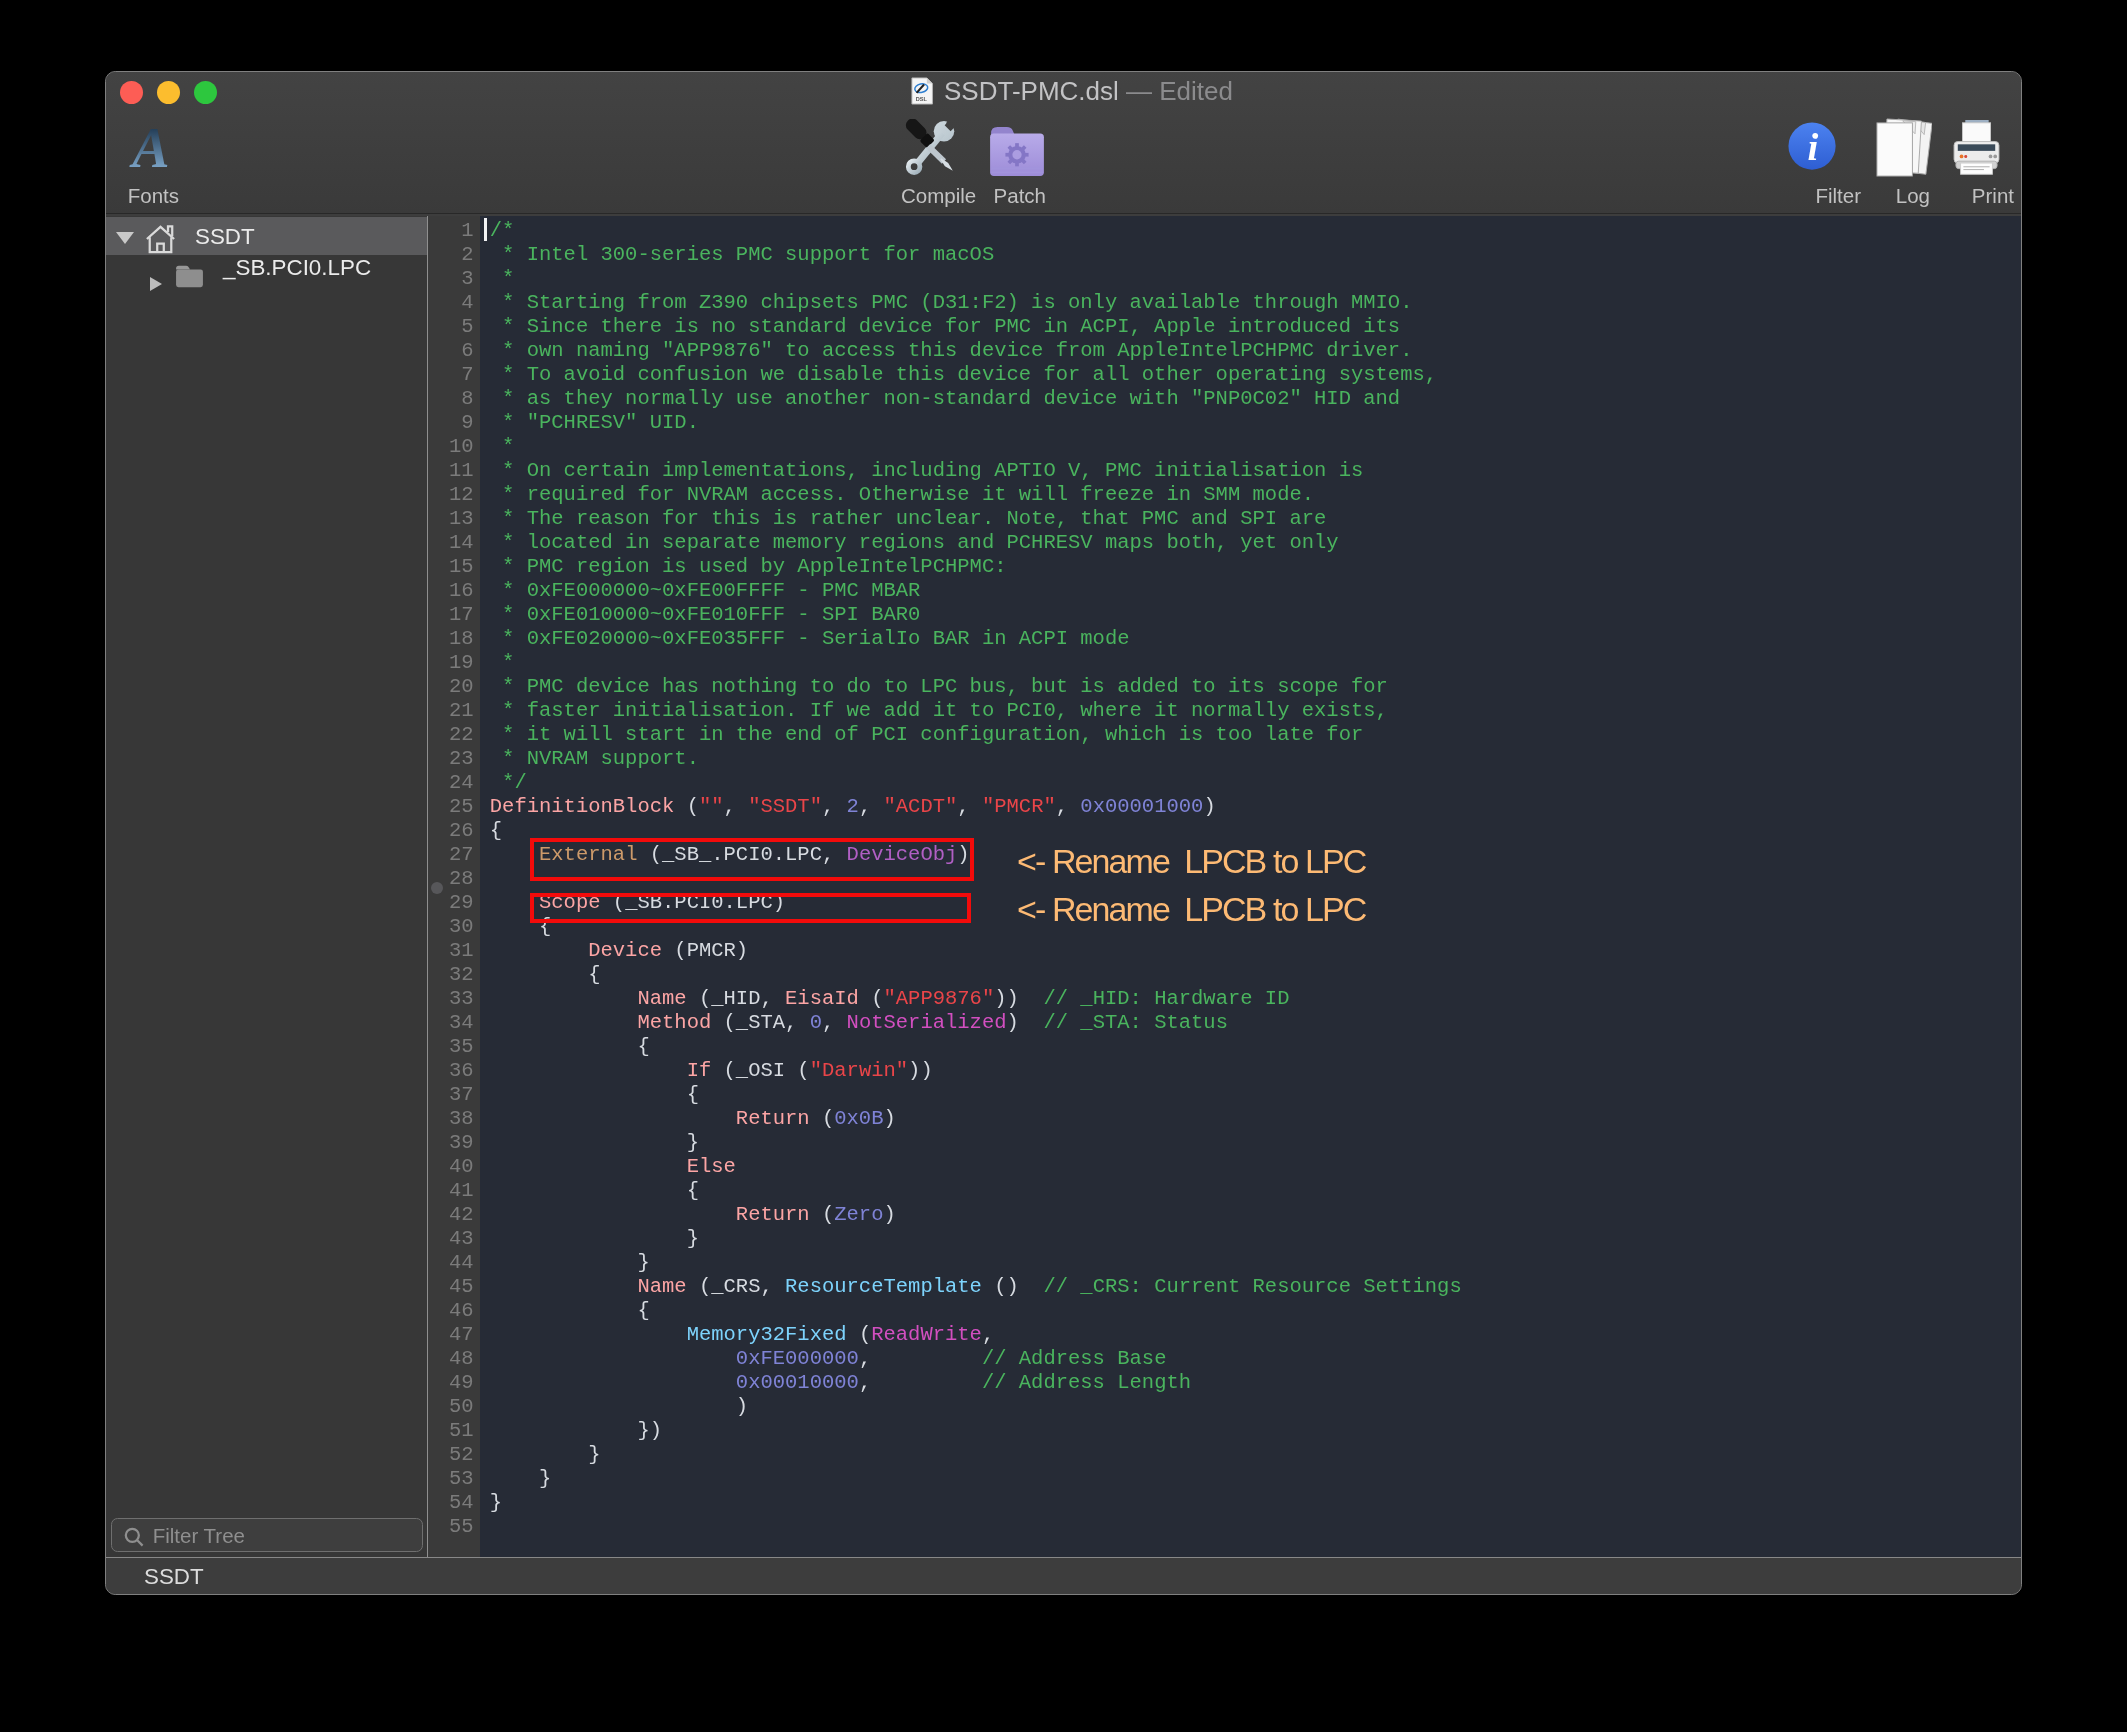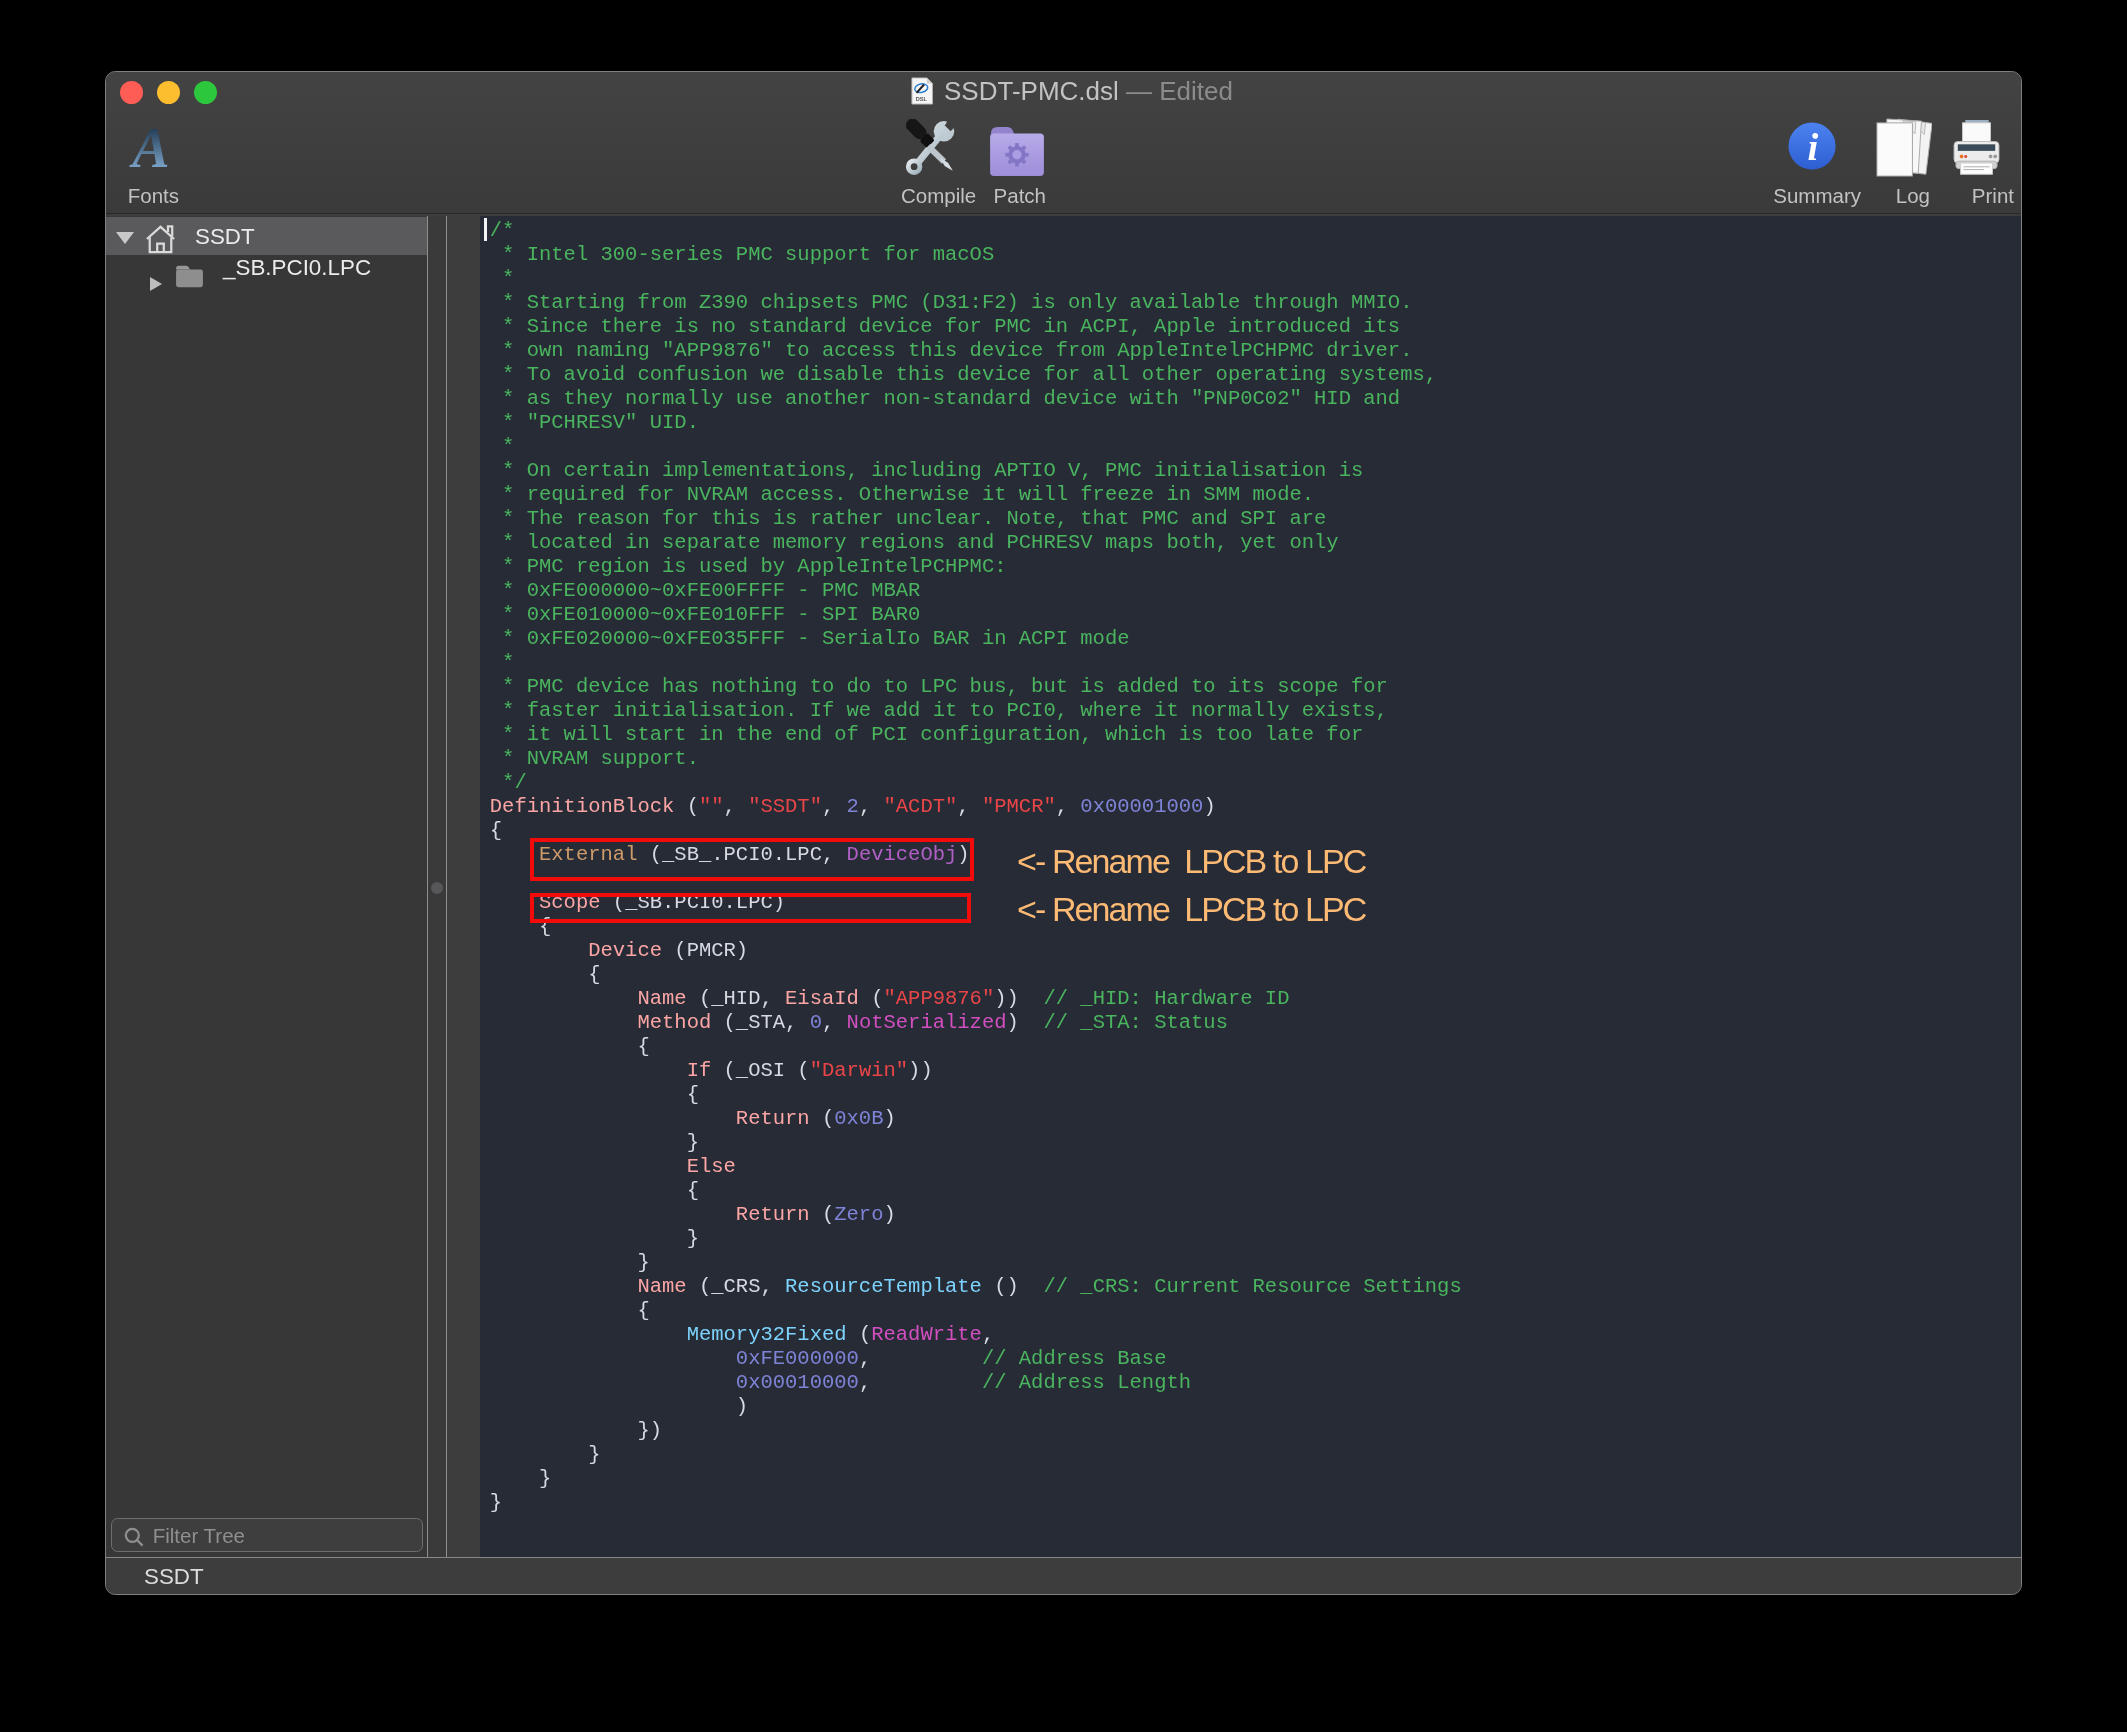--- a/index.html
+++ b/index.html
@@ -138,21 +138,21 @@
       <svg style="position:absolute;left:24px;top:49px;" width="49" height="52" viewBox="0 0 53 56">
         <defs>
             <linearGradient id="sg" x1="0" y1="0" x2="0" y2="1">
           <stop offset="0" stop-color="#4c82f0"></stop>
               <stop offset="1" stop-color="#2e5ed2"></stop>
         </linearGradient>
           </defs>
         <circle cx="26" cy="27" r="25.5" fill="url(#sg)"></circle>
         <text x="27" y="42" font-family="Liberation Serif" font-style="italic" font-weight="bold" font-size="42" fill="#fff" text-anchor="middle">i</text>
       </svg>
-      <div class="tblabel">Summary</div>
+      <div class="tblabel">Filter</div>
     </div>
     <div class="tbitem" style="left:1768px;top:0;width:56px;">
       <svg style="position:absolute;left:1.9px;top:46px;" width="56" height="62" viewBox="0 0 60 66">
         <g transform="rotate(7 38 30)">
           <rect x="20" y="3" width="37" height="55" fill="#f3f3f3" stroke="#a8a8a8"></rect>
           <path d="M36 3 L50 3 L50 16 z" fill="#e6e6e6" stroke="#ababab" stroke-width=".8"></path>
         </g>
         <g transform="rotate(3.5 30 30)">
           <rect x="10" y="2" width="37" height="56" fill="#f7f7f7" stroke="#a8a8a8"></rect>
           <path d="M27 3 L41 3 L41 16 z" fill="#ececec" stroke="#ababab" stroke-width=".8"></path>
@@ -201,20 +201,77 @@
       <svg style="position:absolute;left:11.2px;top:6.5px;" width="22.4" height="22.4" viewBox="0 0 24 24">
         <circle cx="10" cy="10" r="7" fill="none" stroke="#8f8f8f" stroke-width="2.4"></circle>
         <path d="M15 15 l6 6" stroke="#8f8f8f" stroke-width="2.4"></path>
       </svg>
       <span>Filter Tree</span>
     </div>
   </div>
 
   <div id="strip"></div>
   <div id="stripdot"></div>
+  <div id="gutter">
+      <div id="gutternums">1
+2
+3
+4
+5
+6
+7
+8
+9
+10
+11
+12
+13
+14
+15
+16
+17
+18
+19
+20
+21
+22
+23
+24
+25
+26
+27
+28
+29
+30
+31
+32
+33
+34
+35
+36
+37
+38
+39
+40
+41
+42
+43
+44
+45
+46
+47
+48
+49
+50
+51
+52
+53
+54
+55</div>
+    </div>
 
   <div id="codearea">
       <pre id="code"><span class="c">/*
  * Intel 300-series PMC support for macOS
  *
  * Starting from Z390 chipsets PMC (D31:F2) is only available through MMIO.
  * Since there is no standard device for PMC in ACPI, Apple introduced its
  * own naming "APP9876" to access this device from AppleIntelPCHPMC driver.
  * To avoid confusion we disable this device for all other operating systems,
  * as they normally use another non-standard device with "PNP0C02" HID and

